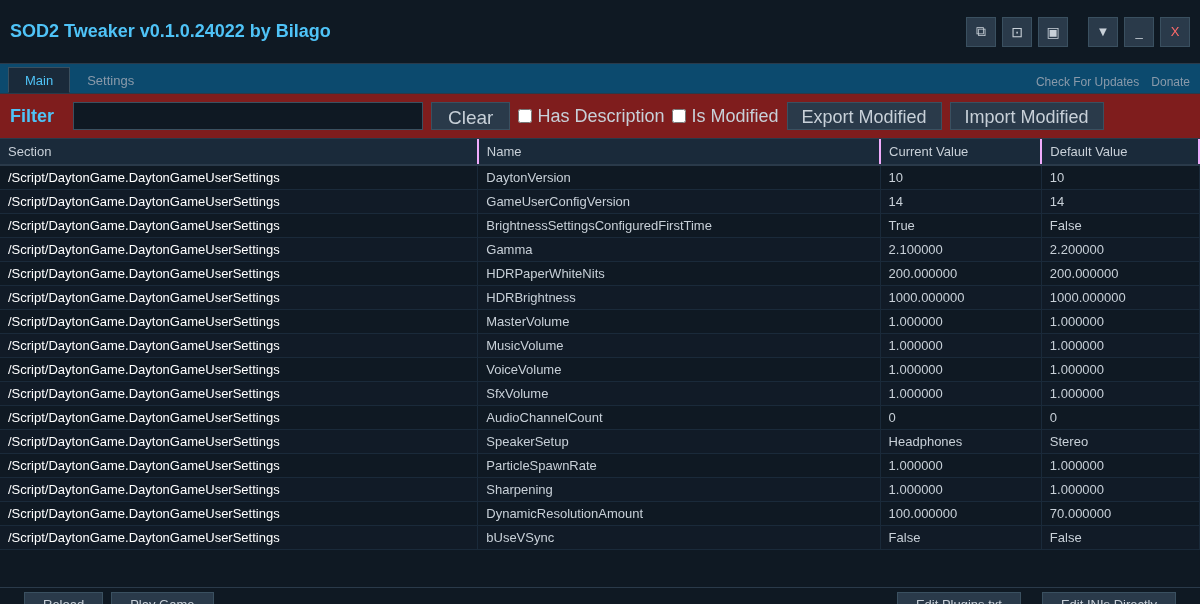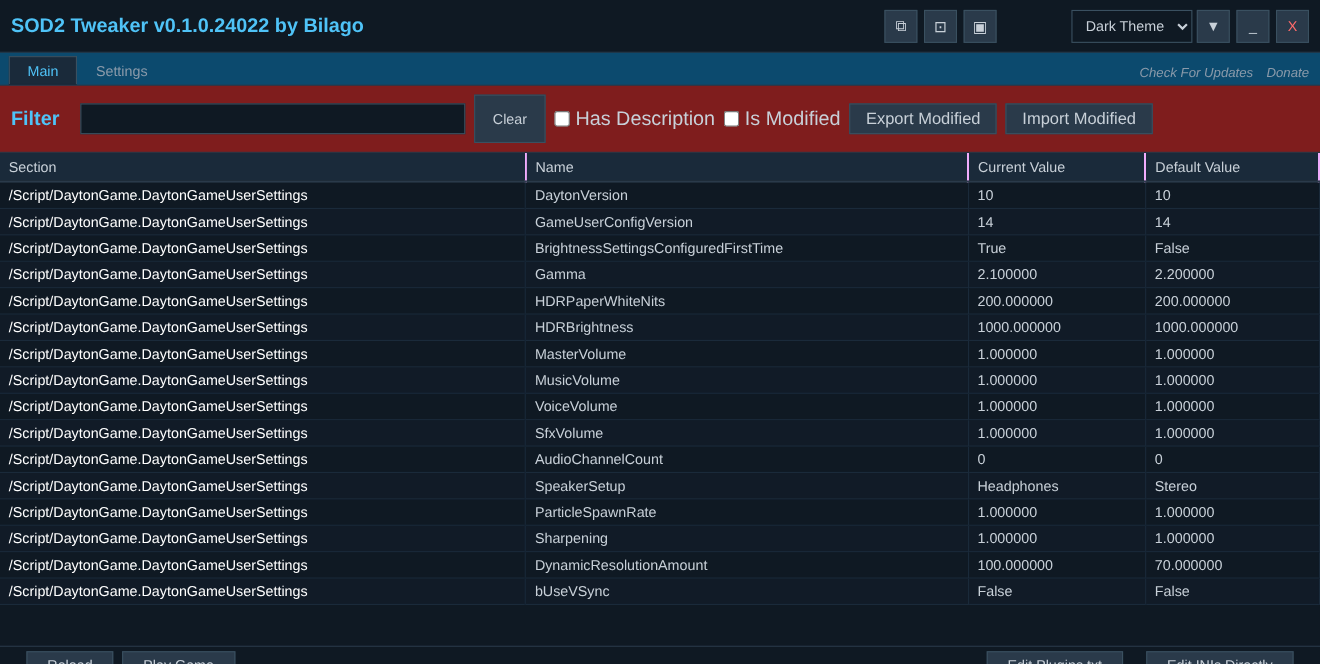--- a/index.html
+++ b/index.html
@@ -10,24 +10,23 @@
       font-size: 13px;
       width: 1200px;
       height: 604px;
       overflow: hidden;
     }
     
     #titlebar {
       background: #0f1923;
       display: flex;
       align-items: center;
-      height: 48px;
+      height: 64px;
       padding: 0 10px;
       border-bottom: 1px solid #2a3a4a;
-      gap: 48px;
     }
     #app-title {
       color: #4fc3f7;
       font-size: 18px;
       font-weight: bold;
       flex: 1;
     }
     #toolbar-icons {
       display: flex;
       gap: 6px;
@@ -115,21 +114,20 @@
       display: flex;
       align-items: center;
       gap: 12px;
       padding-right: 10px;
       padding-bottom: 4px;
     }
     .toplink {
       color: #8a9aaa;
       font-size: 12px;
       cursor: pointer;
-      font-style: italic;
     }
 
     
     #filterbar {
       background: #7f1d1d;
       display: flex;
       align-items: center;
       padding: 8px 10px;
       gap: 8px;
       border-bottom: 1px solid #2a3a4a;
@@ -149,44 +147,44 @@
       height: 28px;
       flex: 1;
       max-width: 350px;
       outline: none;
     }
     #clear-btn {
       background: #2a3a4a;
       border: 1px solid #3a5060;
       color: #c8d0d8;
       padding: 4px 16px;
-      height: 44px;
-      cursor: pointer;
-      font-size: 13px;
+      height: 28px;
+      cursor: pointer;
+      font-size: 19px;
     }
     .checkbox-group {
       display: flex;
       align-items: center;
       gap: 5px;
     }
     .checkbox-group input[type="checkbox"] {
       width: 14px;
       height: 14px;
       cursor: pointer;
       accent-color: #4fc3f7;
     }
     .checkbox-label { color: #c8d0d8; font-size: 18px; cursor: pointer; }
     #export-btn, #import-btn {
       background: #2a3a4a;
       border: 1px solid #3a5060;
       color: #c8d0d8;
       padding: 4px 14px;
       height: 28px;
       cursor: pointer;
-      font-size: 15px;
+      font-size: 18px;
       white-space: nowrap;
     }
 
     
     #table-container {
       overflow-y: scroll;
       height: calc(604px - 48px - 30px - 44px - 34px);
       background: #0f1923;
     }
     table {
@@ -255,23 +253,20 @@
 <body>
 
 <div id="titlebar">
   <span id="app-title">SOD2 Tweaker v0.1.0.24022 by Bilago</span>
   <div id="toolbar-icons">
     <div class="toolbar-icon-btn">⧉</div>
     <div class="toolbar-icon-btn">⊡</div>
     <div class="toolbar-icon-btn">▣</div>
   </div>
   <div id="theme-area">
-    <select id="theme-select">
-      <option value="Dark Theme">Dark Theme</option>
-    </select>
     <div id="theme-dropdown-btn">▼</div>
     <div id="minimize-btn">_</div>
     <div id="close-btn">X</div>
   </div>
 </div>
 
 <div id="tabbar">
   <div class="tab active">Main</div>
   <div class="tab">Settings</div>
   <div id="toplinks">

